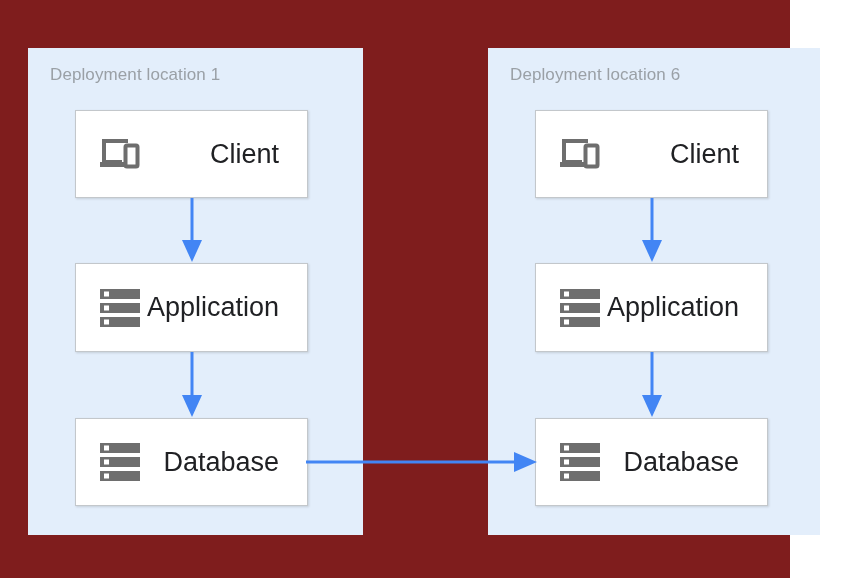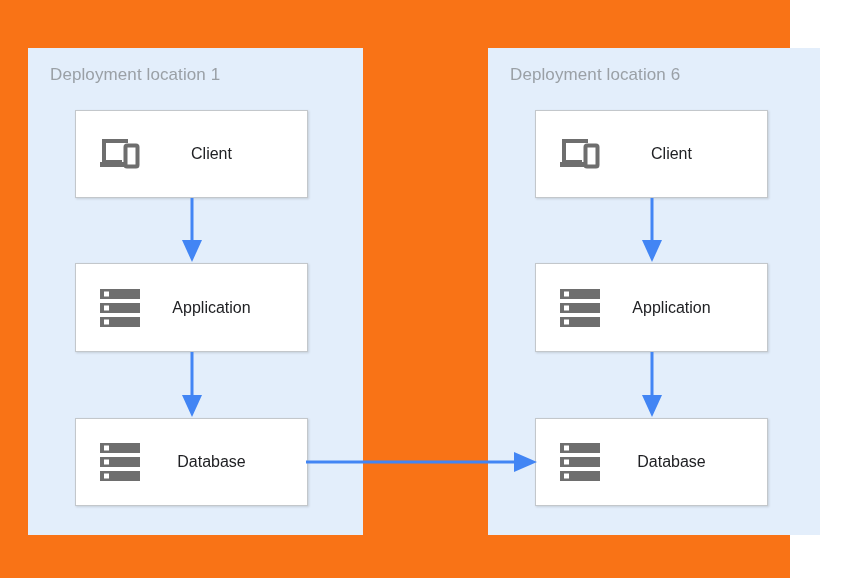--- a/index.html
+++ b/index.html
@@ -11,21 +11,21 @@
     height: 578px;
     background: #ffffff;
     font-family: "Liberation Sans", sans-serif;
     overflow: hidden;
   }
 
   #canvas {
     position: relative;
     width: 790px;
     height: 578px;
-    background: #f97316;
+    background: #7f1d1d;
   }
 
   
   .zone {
     position: absolute;
     background: #e3eefb;
     box-sizing: border-box;
   }
   #zone-1 {
     left: 28px;
@@ -64,23 +64,23 @@
     flex: 0 0 auto;
     width: 46px;
     height: 44px;
     margin-left: 22px;
     display: flex;
     align-items: center;
     justify-content: center;
   }
   .node-label {
     flex: 1 1 auto;
-    font-size: 16px;
+    font-size: 27px;
     color: #202124;
-    text-align: center;
+    text-align: right;
     padding-right: 28px;
     white-space: nowrap;
   }
 
   
   #node-client-1   { left: 75px; top: 110px; width: 233px; height: 88px; }
   #node-app-1      { left: 75px; top: 263px; width: 233px; height: 89px; }
   #node-db-1       { left: 75px; top: 418px; width: 233px; height: 88px; }
   
   #node-client-2   { left: 535px; top: 110px; width: 233px; height: 88px; }

